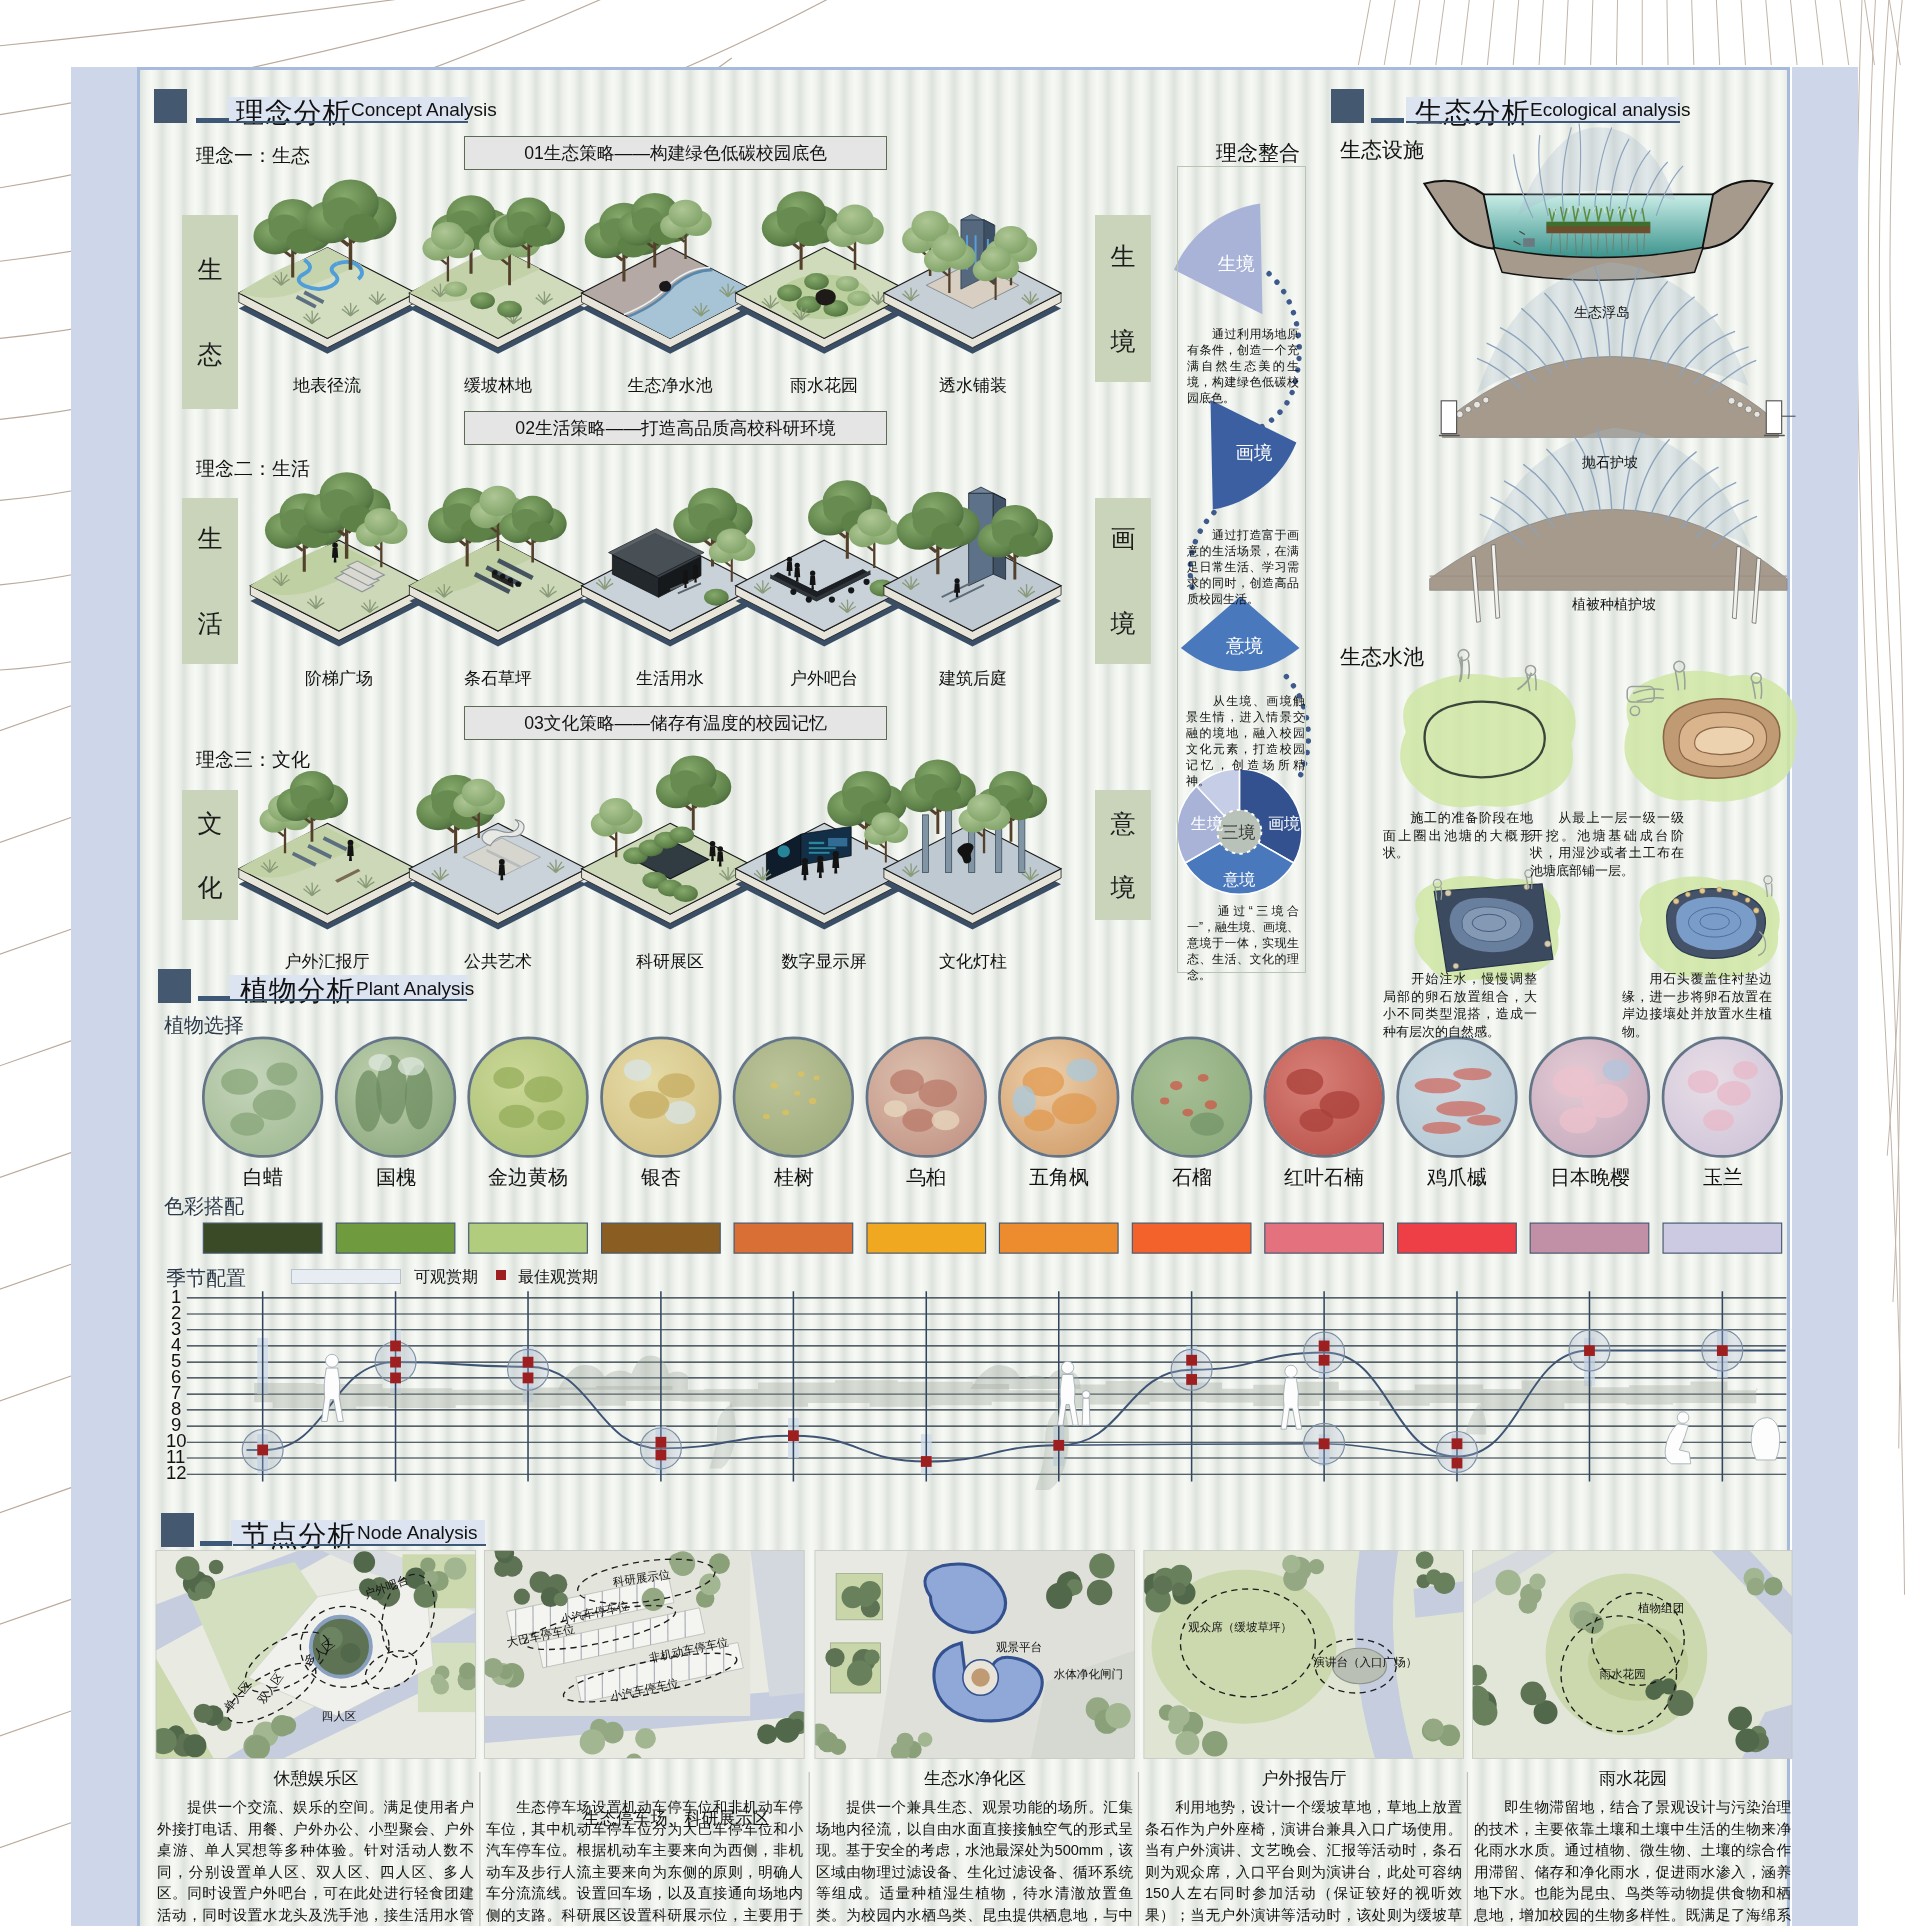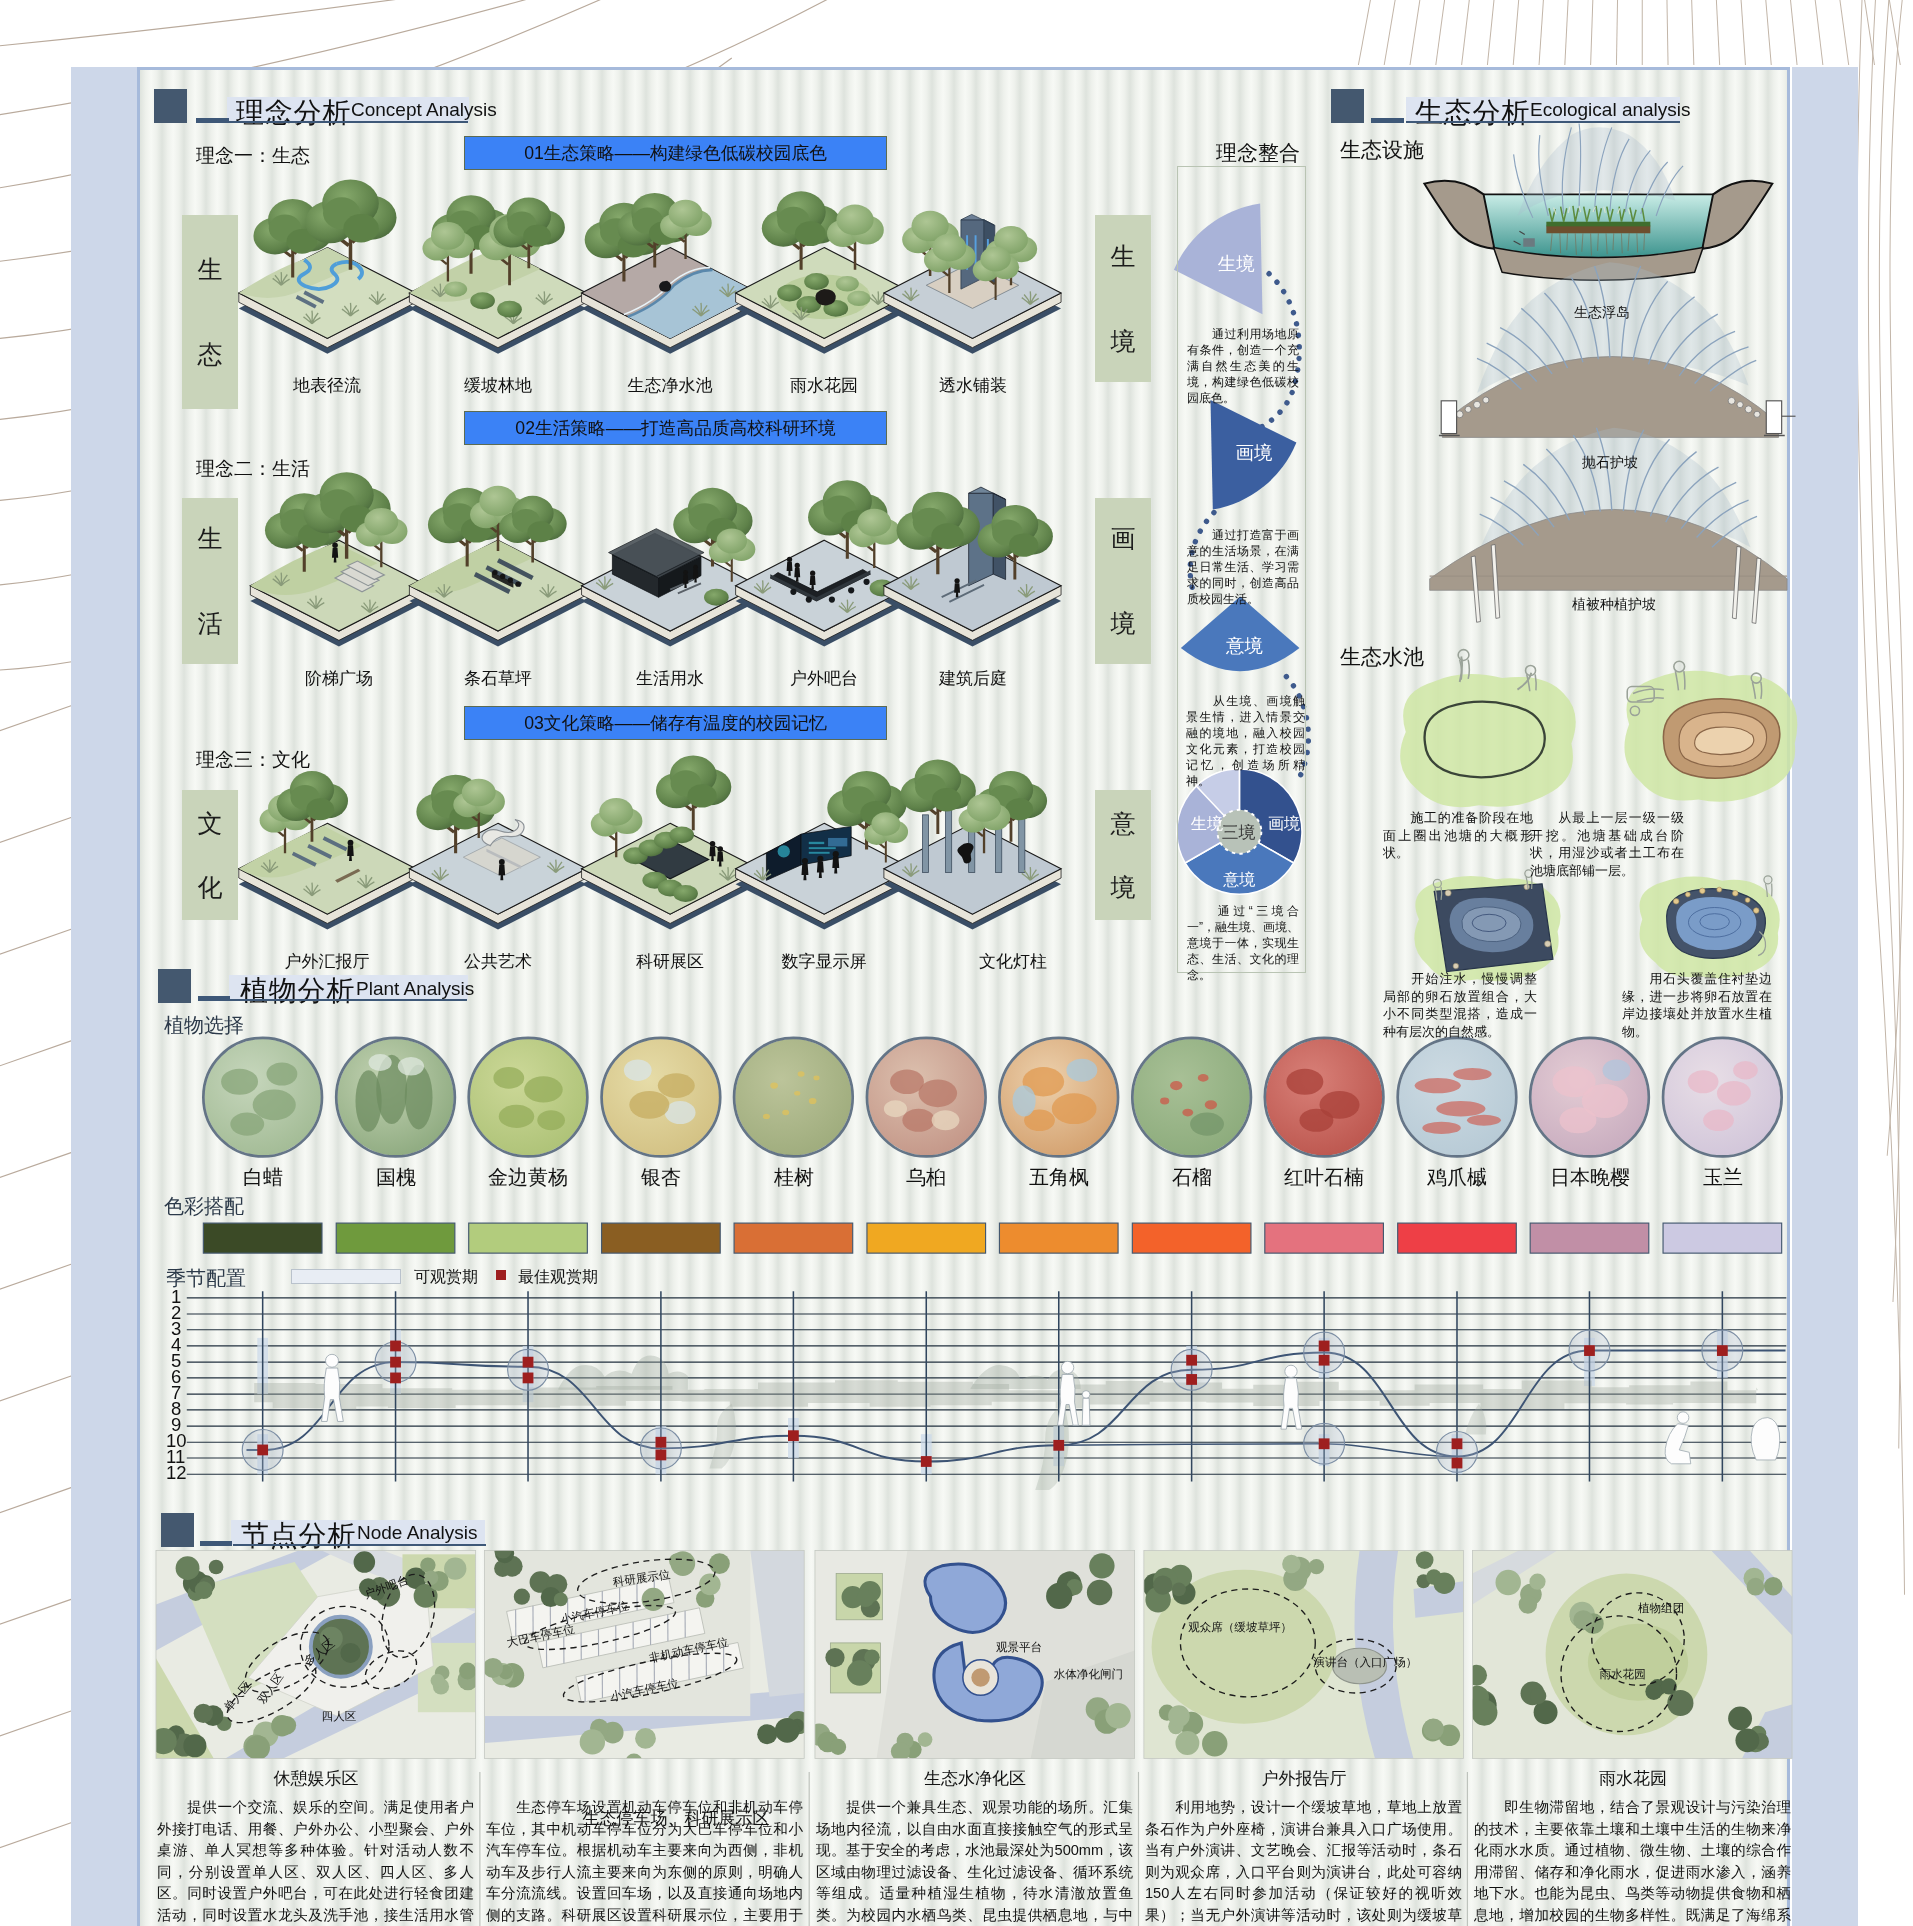--- a/index.html
+++ b/index.html
@@ -9,21 +9,21 @@
 #panel{position:absolute;left:137px;top:67px;width:1647px;height:2334px;border:3.9px solid #a6badb;
 background:repeating-linear-gradient(90deg,#dee3dd 0px,#eef1ec 5.8px,#f7f9f5 11.2px,#eef1ec 16.6px,#dee3dd 22px);}
 .band{position:absolute;top:67px;width:66px;height:2342px;background:#cdd7e9;}
 .hsq{position:absolute;width:33px;height:34px;background:#44586f;}
 .htitle{position:absolute;height:25.4px;background:#dde4f1;}
 .hcn{font-size:28px;color:#111;letter-spacing:0.8px;white-space:nowrap;}
 .hen{font-size:19px;color:#111;white-space:nowrap;}
 .hline{position:absolute;height:1.5px;background:#3e5878;}
 .hdash{position:absolute;height:4.6px;background:#3e5878;}
 .sub{position:absolute;font-size:19px;color:#111;white-space:nowrap;}
-.banner{position:absolute;left:464px;width:421px;height:32px;background:#3b82f6;border:1.2px solid #5c6b51;
+.banner{position:absolute;left:464px;width:421px;height:32px;background:#e5e5e5;border:1.2px solid #5c6b51;
  display:flex;align-items:center;justify-content:center;font-size:17.7px;color:#111;white-space:nowrap;}
 .glabel{position:absolute;width:56px;background:#c9d4ba;display:flex;flex-direction:column;align-items:center;justify-content:space-around;font-size:25px;color:#1c1c1c;}
 .cap{position:absolute;font-size:17px;color:#111;white-space:nowrap;transform:translateX(-50%);}
 .blk{font-size:13px;color:#111;line-height:17.7px;text-align:justify;}
 .iblk{font-size:12px;color:#111;line-height:16px;text-align:justify;}
 </style>
 </head>
 <body>
 <div id="page">
 
@@ -1751,21 +1751,21 @@
 <div class="glabel" style="left:1095px;top:790px;height:112px;padding:9.2px 0;">意<span></span>境</div>
 
 <div class="cap" style="left:327px;top:950px;">户外汇报厅</div>
 
 <div class="cap" style="left:498px;top:950px;">公共艺术</div>
 
 <div class="cap" style="left:670px;top:950px;">科研展区</div>
 
 <div class="cap" style="left:824px;top:950px;">数字显示屏</div>
 
-<div class="cap" style="left:973px;top:950px;margin-left:40px;">文化灯柱</div>
+<div class="cap" style="left:973px;top:950px;">文化灯柱</div>
 
 <div class="sub" style="left:1216px;top:139px;font-size:21px;">理念整合</div>
 
 <div class="abs" style="left:1177px;top:166px;width:127px;height:805px;border:1.5px solid #b9c4b3;"></div>
 
 <div class="iblk abs" style="left:1187px;top:326px;width:112px;">　　通过利用场地原有条件，创造一个充满自然生态美的生境，构建绿色低碳校园底色。</div>
 
 <div class="iblk abs" style="left:1187px;top:527px;width:112px;">　　通过打造富于画意的生活场景，在满足日常生活、学习需求的同时，创造高品质校园生活。</div>
 
 <div class="iblk abs" style="left:1186px;top:693px;width:119px;">　　从生境、画境触景生情，进入情景交融的境地，融入校园文化元素，打造校园记忆，创造场所精神。</div>

